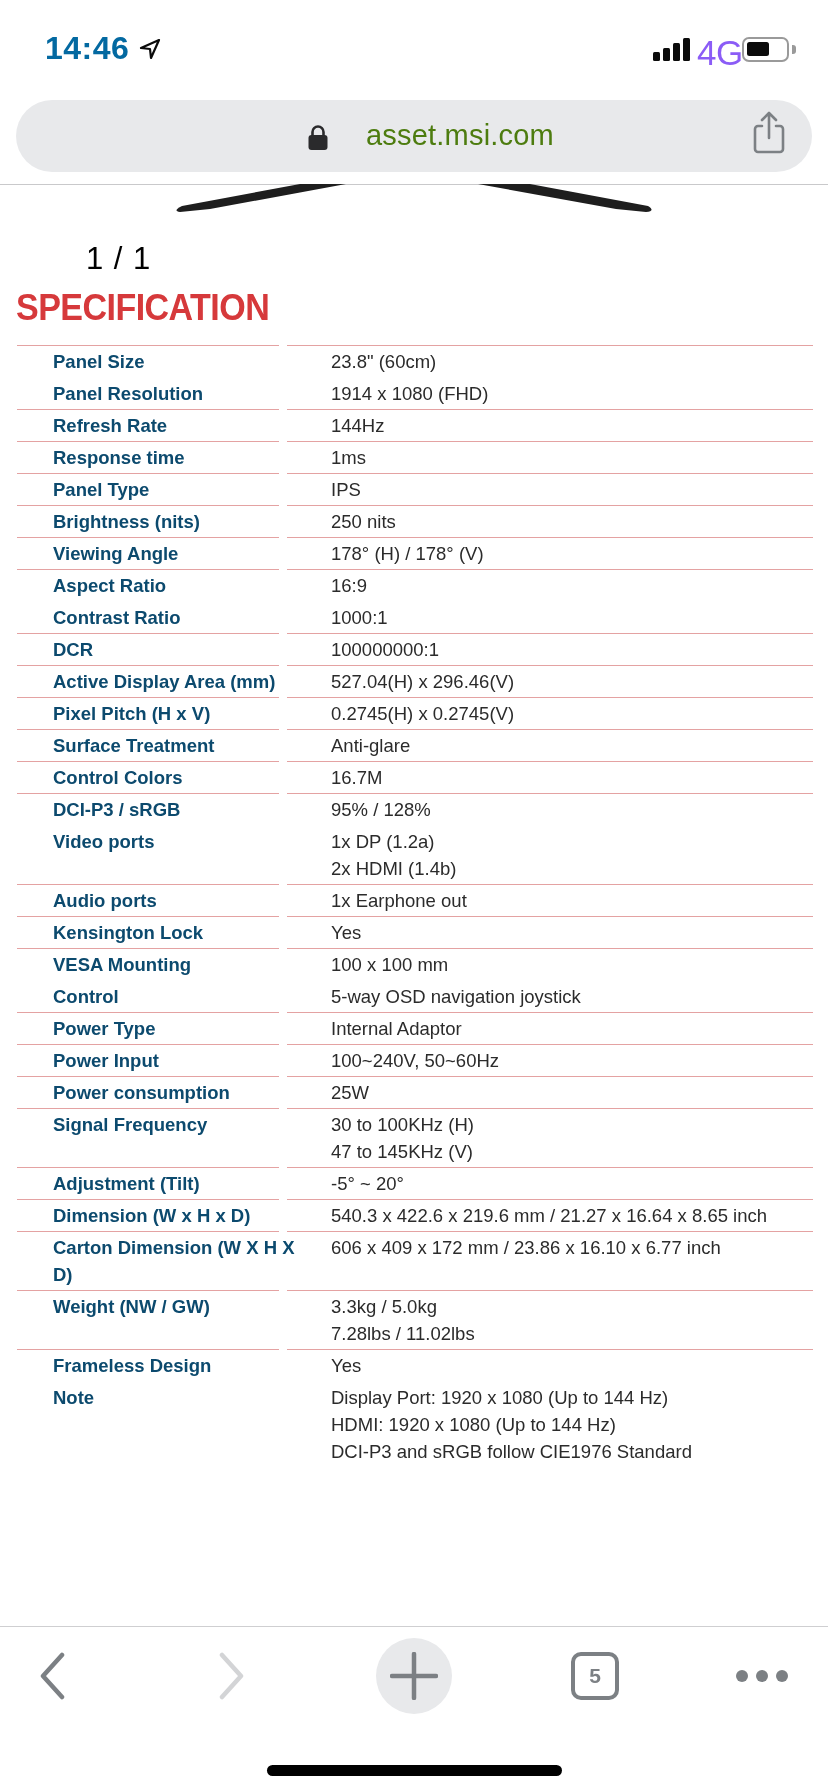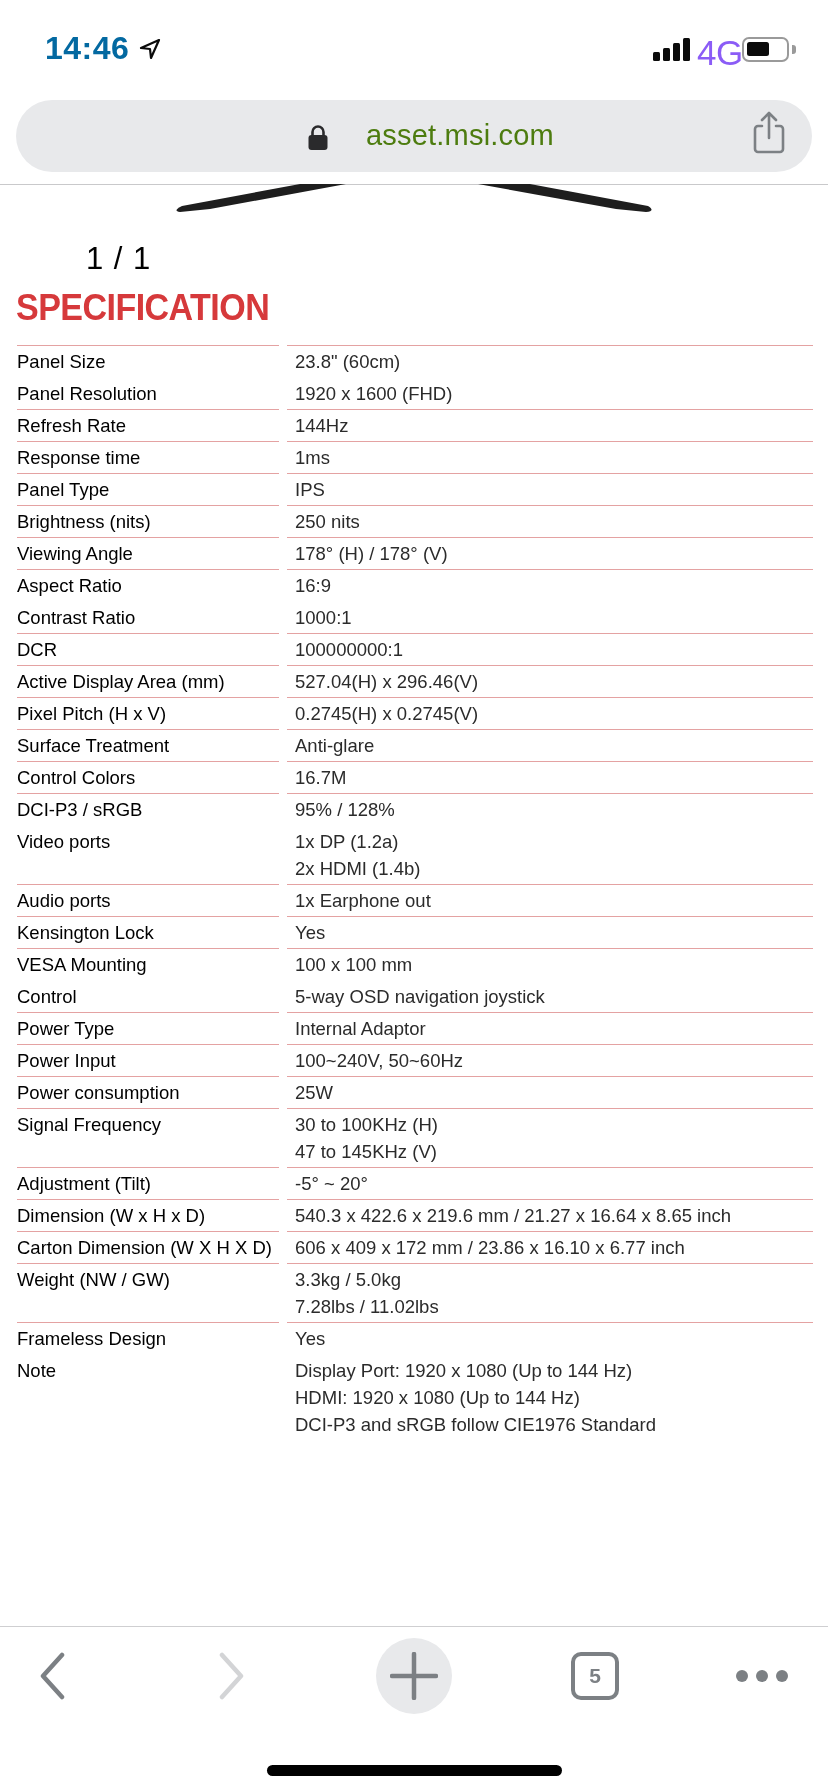--- a/index.html
+++ b/index.html
@@ -27,21 +27,21 @@
   
   .stand { position: absolute; left: 0; top: 184px; width: 828px; height: 32px; }
   .page-counter { position: absolute; left: 86px; top: 241px; font-size: 31px; color: #000000; letter-spacing: 1px; }
   .spec-title { position: absolute; left: 16px; top: 287px; font-size: 37px; font-weight: bold; color: #d6393b; letter-spacing: -0.6px; transform: scaleX(0.92); transform-origin: left top; }
 
   .spec-table { position: absolute; left: 17px; top: 346px; width: 796px; }
   .spec-row { display: flex; position: relative; padding-top: 2px; padding-bottom: 3px; }
   .spec-row::before { content: ""; position: absolute; left: 0; top: -1px; width: 262px; height: 1px; background: #e4a2a2; }
   .spec-row::after { content: ""; position: absolute; left: 270px; top: -1px; width: 526px; height: 1px; background: #e4a2a2; }
   .spec-row.no-line::before, .spec-row.no-line::after { display: none; }
-  .spec-label { width: 278px; font-size: 18.5px; font-weight: normal; line-height: 27px; color: #000000; padding-right: 12px; }
+  .spec-label { width: 278px; font-size: 18.5px; font-weight: bold; line-height: 27px; color: #0c4a6e; padding-right: 12px; margin-left: 36px; }
   .spec-value { flex: 1; font-size: 18.5px; line-height: 27px; color: #2b2b2b; }
   .spec-value div { white-space: nowrap; }
 
   
   .bottom-divider { position: absolute; left: 0; top: 1626px; width: 828px; height: 1px; background: #cfcfd1; }
   .tb-btn { position: absolute; display: flex; align-items: center; justify-content: center; }
   .tb-back { left: 28px; top: 1646px; width: 48px; height: 60px; }
   .tb-forward { left: 208px; top: 1646px; width: 48px; height: 60px; }
   .tb-new { left: 376px; top: 1638px; width: 76px; height: 76px; border-radius: 50%; background: #e8e9eb; }
   .tb-tabs { left: 571px; top: 1652px; width: 48px; height: 48px; border: 4px solid #7c8084; border-radius: 10px; font-size: 21px; font-weight: bold; color: #7c8084; }
@@ -92,21 +92,21 @@
 <div class="spec-table">
   <div class="spec-row">
     <div class="spec-label">Panel Size</div>
     <div class="spec-value">
         <div>23.8" (60cm)</div>
       </div>
   </div>
   <div class="spec-row no-line">
     <div class="spec-label">Panel Resolution</div>
     <div class="spec-value">
-        <div>1920 x 1600 (FHD)</div>
+        <div>1914 x 1080 (FHD)</div>
       </div>
   </div>
   <div class="spec-row">
     <div class="spec-label">Refresh Rate</div>
     <div class="spec-value">
         <div>144Hz</div>
       </div>
   </div>
   <div class="spec-row">
     <div class="spec-label">Response time</div>

